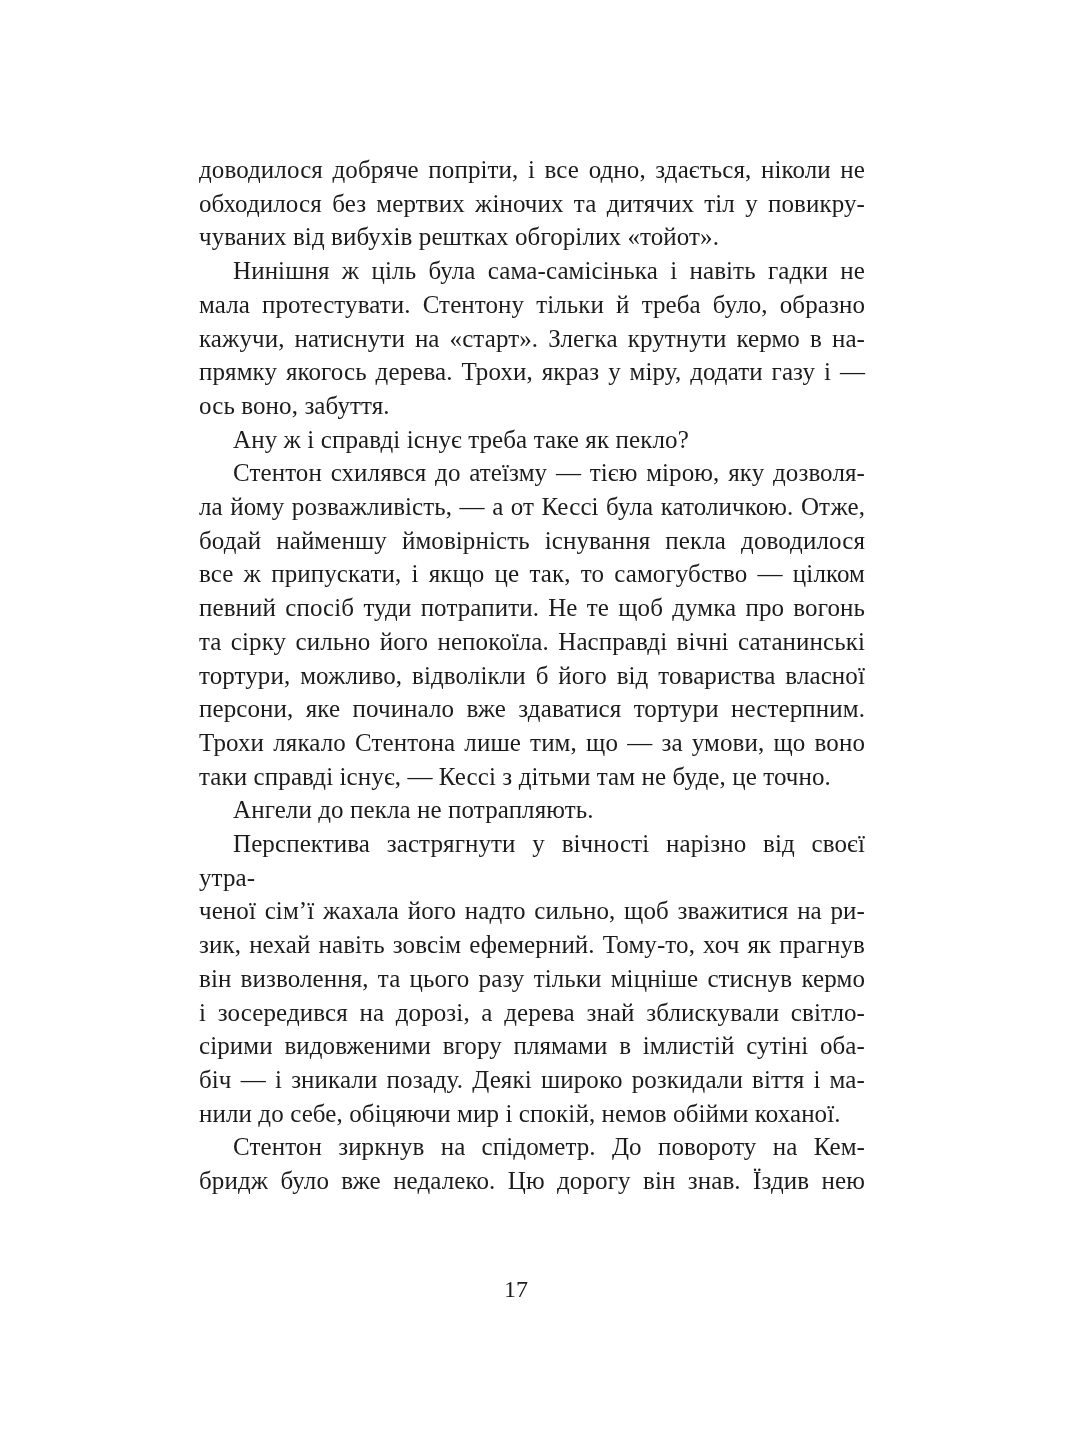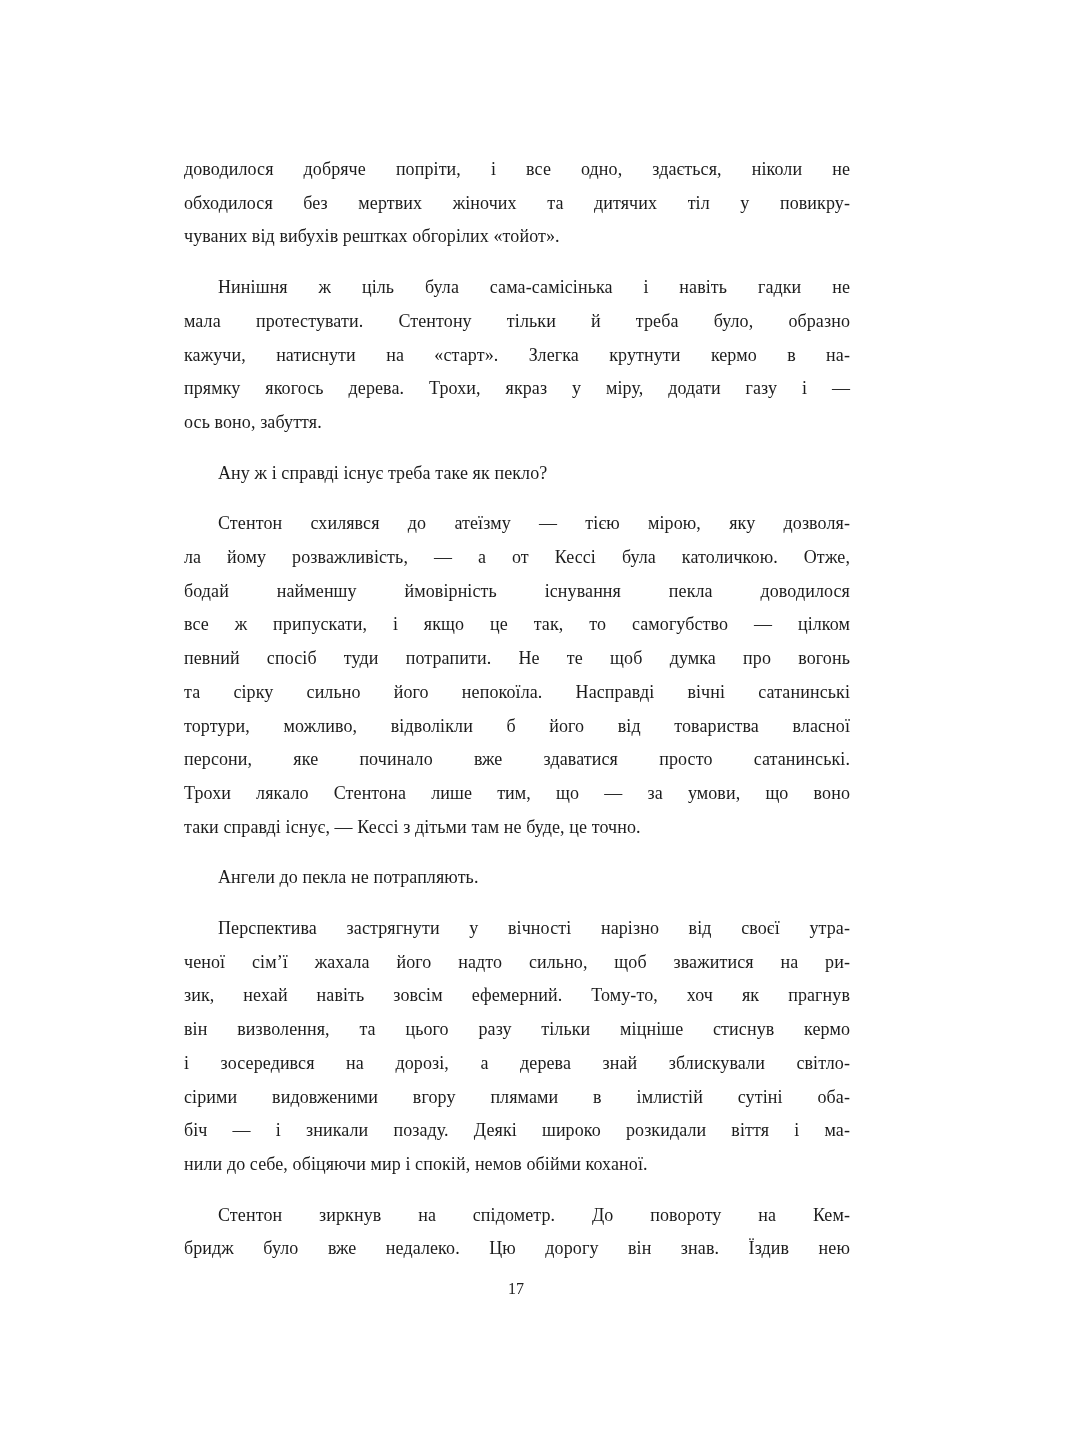--- a/index.html
+++ b/index.html
@@ -15,50 +15,49 @@
     color: #1c1c1c;
     overflow: hidden;
   }
   .book-page {
     position: absolute;
     inset: 0;
     background: #ffffff;
   }
   .text-block {
     position: absolute;
-    left: 184px;
+    left: 199px;
     top: 153px;
     width: 666px;
-    font-size: 18px;
+    font-size: 25px;
     line-height: 33.7px;
     letter-spacing: 0.1px;
   }
   .paragraph {
     margin: 0;
     padding: 0;
   }
   .line {
     text-align: justify;
     text-align-last: justify;
     white-space: normal;
   }
   .line.last {
     text-align-last: left;
   }
   .line.indent {
     text-indent: 34px;
-    margin-top: 17px;
   }
   .page-number {
     position: absolute;
     top: 1274px;
     left: 183px;
     width: 666px;
     text-align: center;
-    font-size: 16px;
+    font-size: 24px;
     line-height: 30px;
     color: #1c1c1c;
   }
 </style>
 </head>
 <body>
 
 <div class="book-page">
   <div class="text-block">
       <div class="paragraph">
@@ -77,21 +76,21 @@
         <div class="line indent last">Ану ж і справді існує треба таке як пекло?</div>
       </div>
       <div class="paragraph">
         <div class="line indent">Стентон схилявся до атеїзму — тією мірою, яку дозволя-</div>
         <div class="line">ла йому розважливість, — а от Кессі була католичкою. Отже,</div>
         <div class="line">бодай найменшу ймовірність існування пекла доводилося</div>
         <div class="line">все ж припускати, і якщо це так, то самогубство — цілком</div>
         <div class="line">певний спосіб туди потрапити. Не те щоб думка про вогонь</div>
         <div class="line">та сірку сильно його непокоїла. Насправді вічні сатанинські</div>
         <div class="line">тортури, можливо, відволікли б його від товариства власної</div>
-        <div class="line">персони, яке починало вже здаватися просто сатанинські.</div>
+        <div class="line">персони, яке починало вже здаватися тортури нестерпним.</div>
         <div class="line">Трохи лякало Стентона лише тим, що — за умови, що воно</div>
         <div class="line last">таки справді існує, — Кессі з дітьми там не буде, це точно.</div>
       </div>
       <div class="paragraph">
         <div class="line indent last">Ангели до пекла не потрапляють.</div>
       </div>
       <div class="paragraph">
         <div class="line indent">Перспектива застрягнути у вічності нарізно від своєї утра-</div>
         <div class="line">ченої сім’ї жахала його надто сильно, щоб зважитися на ри-</div>
         <div class="line">зик, нехай навіть зовсім ефемерний. Тому-то, хоч як прагнув</div>

